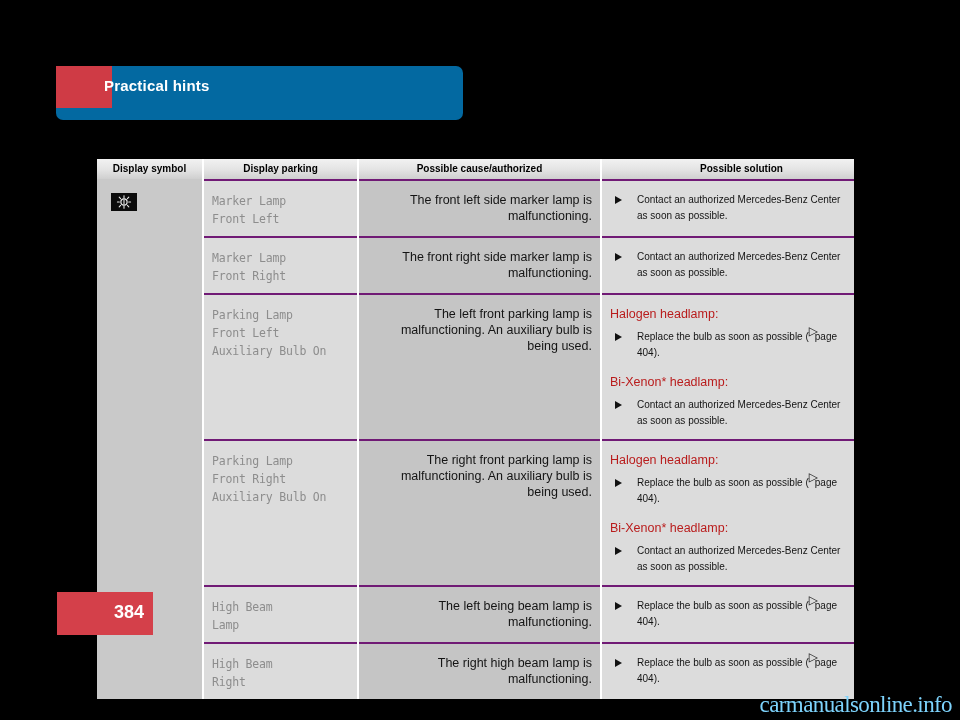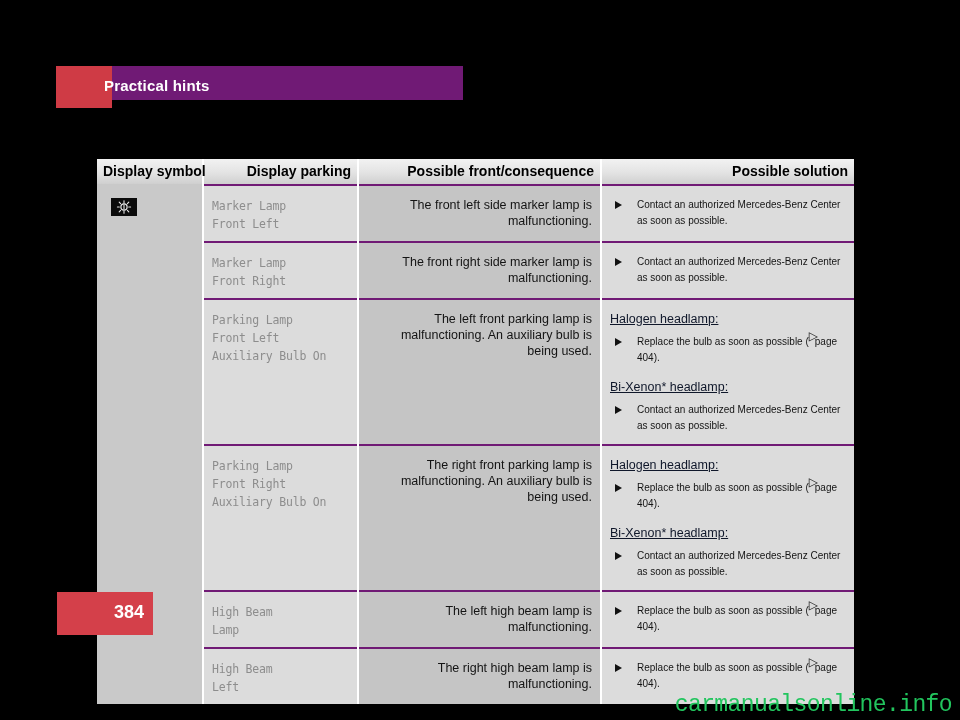--- a/index.html
+++ b/index.html
@@ -15,22 +15,23 @@
     font-family: "Liberation Sans", sans-serif;
     -webkit-font-smoothing: antialiased;
   }
 
   
   #section-banner {
     position: absolute;
     left: 56px;
     top: 66px;
     width: 407px;
-    height: 34px;
-    background: #701a75;
+    height: 54px;
+    background: #0369a1;
+    border-radius: 7px;
   }
   #section-banner-tab {
     position: absolute;
     left: 0px;
     top: 0px;
     width: 56px;
     height: 42px;
     background: #cf3b45;
   }
   #section-banner-title {
@@ -54,24 +55,24 @@
     table-layout: fixed;
     background: #cdcdcd;
   }
   #manual-table col.c-symbol   { width: 106px; }
   #manual-table col.c-message  { width: 155px; }
   #manual-table col.c-cause    { width: 243px; }
   #manual-table col.c-solution { width: 253px; }
 
   #manual-table thead th {
     background: linear-gradient(to bottom, #f2f2f2 0%, #e3e3e3 55%, #cfcfcf 100%);
-    font-size: 14px;
+    font-size: 10px;
     font-weight: bold;
     color: #000000;
-    text-align: right;
+    text-align: center;
     padding: 4px 6px 5px 6px;
     vertical-align: middle;
     border-right: 2px solid #ffffff;
     white-space: nowrap;
   }
   #manual-table thead th:last-child { border-right: none; padding-left: 33px; }
 
   #manual-table tbody td {
     vertical-align: top;
     padding: 11px 8px 8px 8px;
@@ -94,24 +95,23 @@
   }
   .cause-text {
     font-size: 12.5px;
     color: #141414;
     line-height: 16px;
   }
 
   
   .sol-label {
     font-size: 12.5px;
-    color: #0f172a;
+    color: #b91c1c;
     line-height: 16px;
     margin-bottom: 7px;
-    text-decoration: underline;
   }
   .sol-item {
     position: relative;
     padding-left: 27px;
     font-size: 10px;
     color: #141414;
     line-height: 16px;
     margin-bottom: 2px;
   }
   .sol-item + .sol-label { margin-top: 13px; }
@@ -172,23 +172,23 @@
     font-weight: bold;
     color: #ffffff;
   }
 
   
   #watermark {
     position: absolute;
     right: 8px;
     bottom: 2px;
     font-size: 23px;
-    color: #22c55e;
+    color: #7dd3fc;
     letter-spacing: -0.6px;
-    font-family: Liberation Mono, monospace;
+    font-family: Liberation Serif, serif;
   }
 </style>
 </head>
 <body>
 
 <div id="section-banner">
   <div id="section-banner-tab"></div>
   <div id="section-banner-title">Practical hints</div>
 </div>
 
@@ -196,21 +196,21 @@
   <colgroup>
     <col class="c-symbol">
       <col class="c-message">
       <col class="c-cause">
       <col class="c-solution">
   </colgroup>
   <thead>
     <tr>
       <th>Display symbol</th>
       <th>Display parking</th>
-      <th>Possible front/consequence</th>
+      <th>Possible cause/authorized</th>
       <th>Possible solution</th>
     </tr>
   </thead>
   <tbody id="table-body">
       <tr>
         <td class="col-symbol" rowspan="6">
           <div class="symbol-badge">
             <svg width="16" height="14" viewBox="0 0 16 14" aria-hidden="true">
               <g stroke="#e8e8e8" stroke-width="1.1" stroke-linecap="round">
                 <line x1="8" y1="0.8" x2="8" y2="2.9"></line>
@@ -281,30 +281,30 @@
           <div class="sol-label">Bi-Xenon* headlamp:</div>
           <div class="sol-item"><span class="bullet-tri"></span><span>Contact an authorized Mercedes-Benz Center as soon as possible.</span></div>
         </td>
       </tr>
       <tr>
         <td class="col-message">
           <div class="msg-line">High Beam</div>
           <div class="msg-line">Lamp</div>
         </td>
         <td class="col-cause">
-          <div class="cause-text">The left high beam lamp is malfunctioning.</div>
+          <div class="cause-text">The left being beam lamp is malfunctioning.</div>
         </td>
         <td class="col-solution">
           <div class="sol-item"><span class="bullet-tri"></span><span>Replace the bulb as soon as possible (</span><span class="ref-tri"></span><span>page 404</span><span>).</span></div>
         </td>
       </tr>
       <tr>
         <td class="col-message">
           <div class="msg-line">High Beam</div>
-          <div class="msg-line">Left</div>
+          <div class="msg-line">Right</div>
         </td>
         <td class="col-cause">
           <div class="cause-text">The right high beam lamp is malfunctioning.</div>
         </td>
         <td class="col-solution">
           <div class="sol-item"><span class="bullet-tri"></span><span>Replace the bulb as soon as possible (</span><span class="ref-tri"></span><span>page 404</span><span>).</span></div>
         </td>
       </tr>
     </tbody>
 </table>

